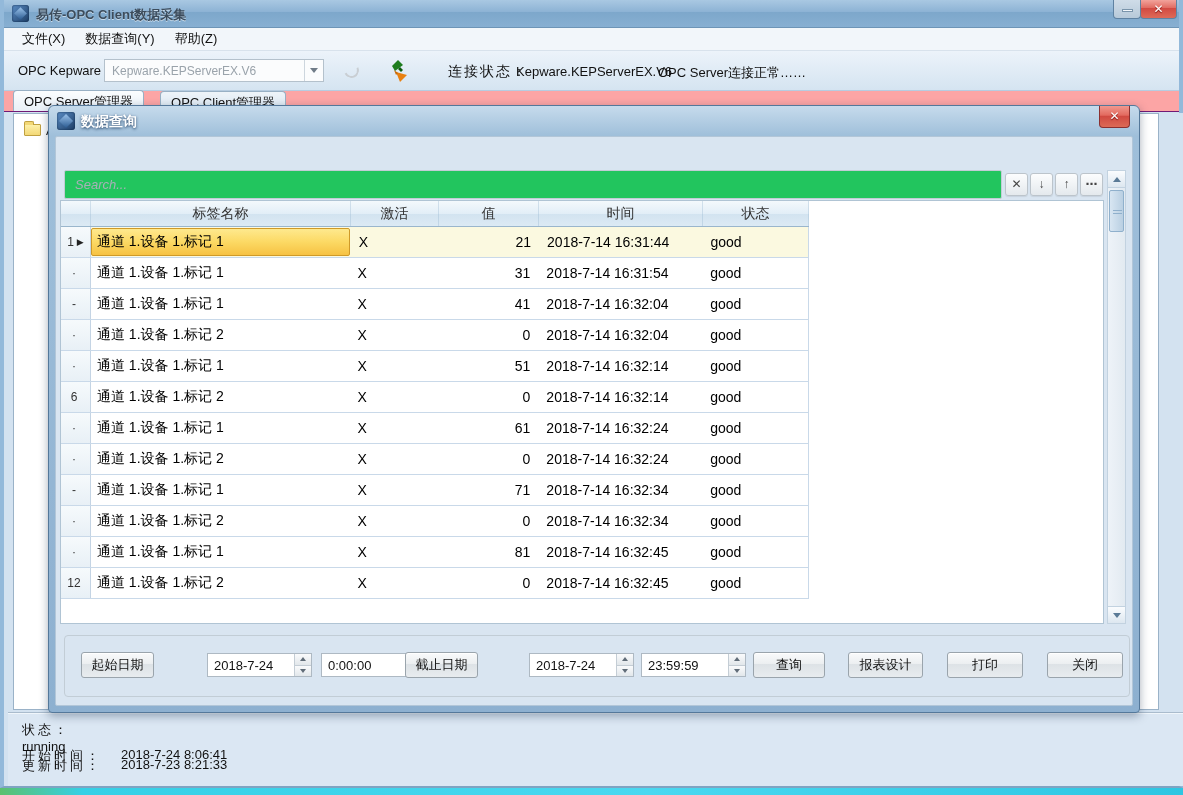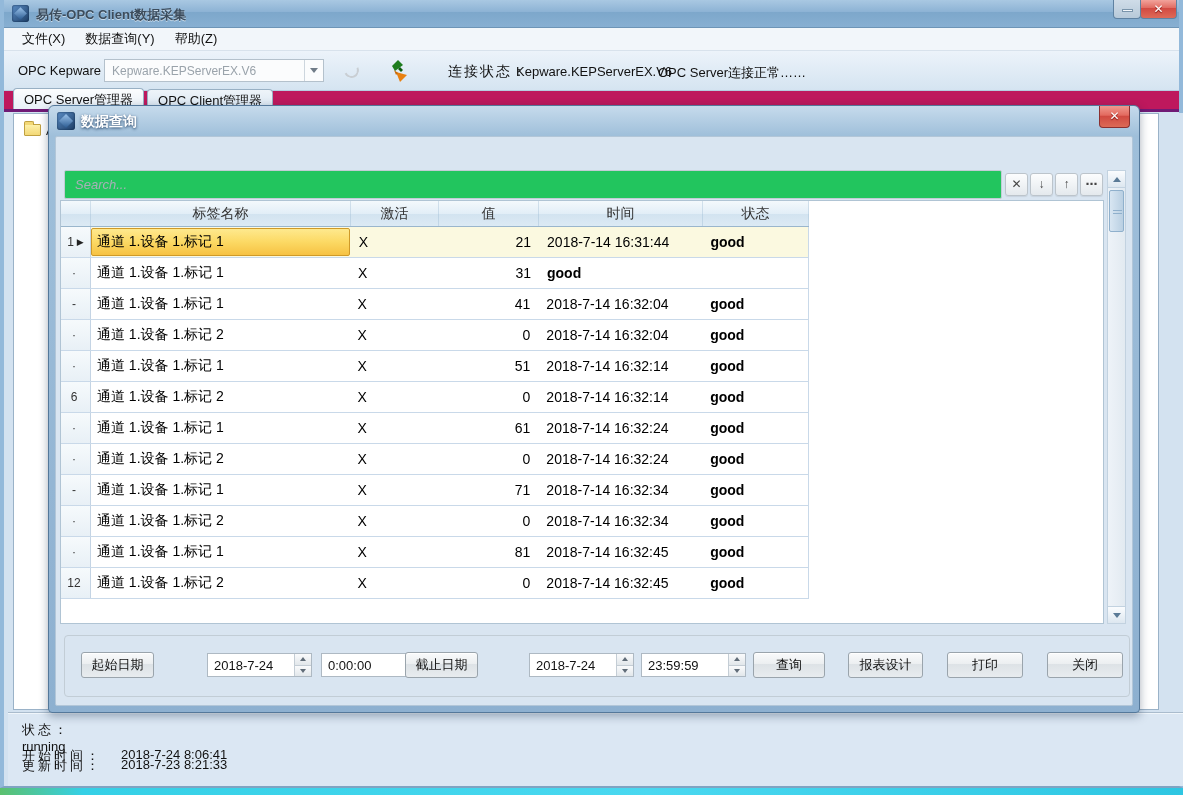--- a/index.html
+++ b/index.html
@@ -41,22 +41,22 @@
            border:1px solid #b4c1cc; display:flex; align-items:center; }
   .combo .val { flex:1; padding-left:7px; font-size:12px; color:#9aa3ab; white-space:nowrap; overflow:hidden; }
   .combo .dd { width:19px; height:100%; border-left:1px solid #cdd6de; display:flex; align-items:center; justify-content:center; }
   .tri-down { width:0; height:0; border-left:4px solid transparent; border-right:4px solid transparent; border-top:5px solid #707c88; }
   .swirl { position:absolute; left:340px; top:12px; width:15px; height:15px; border:2px solid #c9ced3;
            border-radius:50%; border-top-color:transparent; border-left-color:transparent; transform:rotate(20deg); }
   .connect-ic { position:absolute; left:382px; top:9px; width:22px; height:22px; }
   .conn-label { position:absolute; left:444px; top:12px; font-size:14px; color:#111; letter-spacing:2px; }
   .conn-server { position:absolute; left:512px; top:13px; font-size:13px; color:#111; }
   .conn-msg { position:absolute; left:654px; top:13px; font-size:13px; color:#111; }
-  .tabbar { position:relative; height:21px; background:#be185d; border-bottom:3px solid #701a75;
-            display:flex; align-items:flex-end; padding-left:9px; gap:3px; }
+  .tabbar { position:relative; height:21px; background:#fca5a5; border-bottom:1px solid #701a75;
+            display:flex; align-items:flex-end; padding-left:9px; gap:16px; }
   .tab { font-size:13px; color:#111; padding:2px 10px 1px; border:1px solid #98b0c4; border-bottom:none;
          border-radius:4px 4px 0 0; background:linear-gradient(180deg,#eef4f9,#d9e6f1); height:20px; }
   .tab.active { background:linear-gradient(180deg,#fbfdfe,#e8f0f7); height:21px; }
 
   
   .content { position:absolute; left:4px; top:113px; width:1175px; height:599px; background:#d3e2f0; }
   .tree-panel { position:absolute; left:5px; top:0px; width:1146px; height:597px; background:#fff;
                 border:1px solid #9ab2c8; }
   .folder-ic { position:absolute; left:10px; top:10px; width:17px; height:12px; background:linear-gradient(180deg,#fdf0a8,#f3d876);
                border:1px solid #c0a040; border-radius:1px; }
@@ -126,21 +126,21 @@
   .cell { font-size:14px; color:#000; display:flex; align-items:center; }
   .c0 { width:30px; } .c1 { width:260px; } .c2 { width:88px; } .c3 { width:100px; }
   .c4 { width:164px; } .c5 { width:106px; }
   .rowhdr { justify-content:center; gap:3px; font-size:12px; color:#333;
             background:linear-gradient(180deg,#f6fafc,#e8f0f6); border-right:1px solid #c4d4e4; }
   .rowhdr .mk { font-size:9px; color:#222; }
   .cell.tag { padding-left:6px; }
   .cell.act { padding-left:7px; }
   .cell.val { justify-content:flex-end; padding-right:8px; }
   .cell.time { padding-left:8px; }
-  .cell.status { padding-left:8px;font-weight:bold; }
+  .cell.status { padding-left:8px; }
   .trow.selected { background:#fbf9e0; }
   .trow.selected .cell.tag { background:linear-gradient(180deg,#fee98e 0%,#fcd964 50%,#f6c243 100%);
             border:1px solid #cf9a28; border-radius:2px; margin:1px 2px 1px 0; padding-left:5px; }
 
   
   .ctrlbox { position:absolute; left:8px; top:498px; width:1066px; height:62px;
              border:1px solid #c2cdd6; border-radius:4px; background:#d9e5f1; }
   .w7btn { position:absolute; height:26px; border:1px solid #9aa4ac; border-radius:3px;
            background:linear-gradient(180deg,#f9fafb 0%,#eceff1 45%,#dde2e6 46%,#e8ecef 100%);
            box-shadow:inset 0 1px 0 #fff; font-size:13px; color:#111; text-align:center; line-height:24px; }
@@ -260,20 +260,21 @@
     <div class="cell c5 status">good</div>
   </div>
             <div class="trow">
     <div class="cell c0 rowhdr">
                 <span>·</span>
                 <span class="mk"></span>
               </div>
     <div class="cell c1 tag">通道 1.设备 1.标记 1</div>
     <div class="cell c2 act">X</div>
     <div class="cell c3 val">31</div>
+    <div class="cell c4 time">2018-7-14 16:31:54</div>
     <div class="cell c5 status">good</div>
   </div>
             <div class="trow">
     <div class="cell c0 rowhdr">
                 <span>-</span>
                 <span class="mk"></span>
               </div>
     <div class="cell c1 tag">通道 1.设备 1.标记 1</div>
     <div class="cell c2 act">X</div>
     <div class="cell c3 val">41</div>

